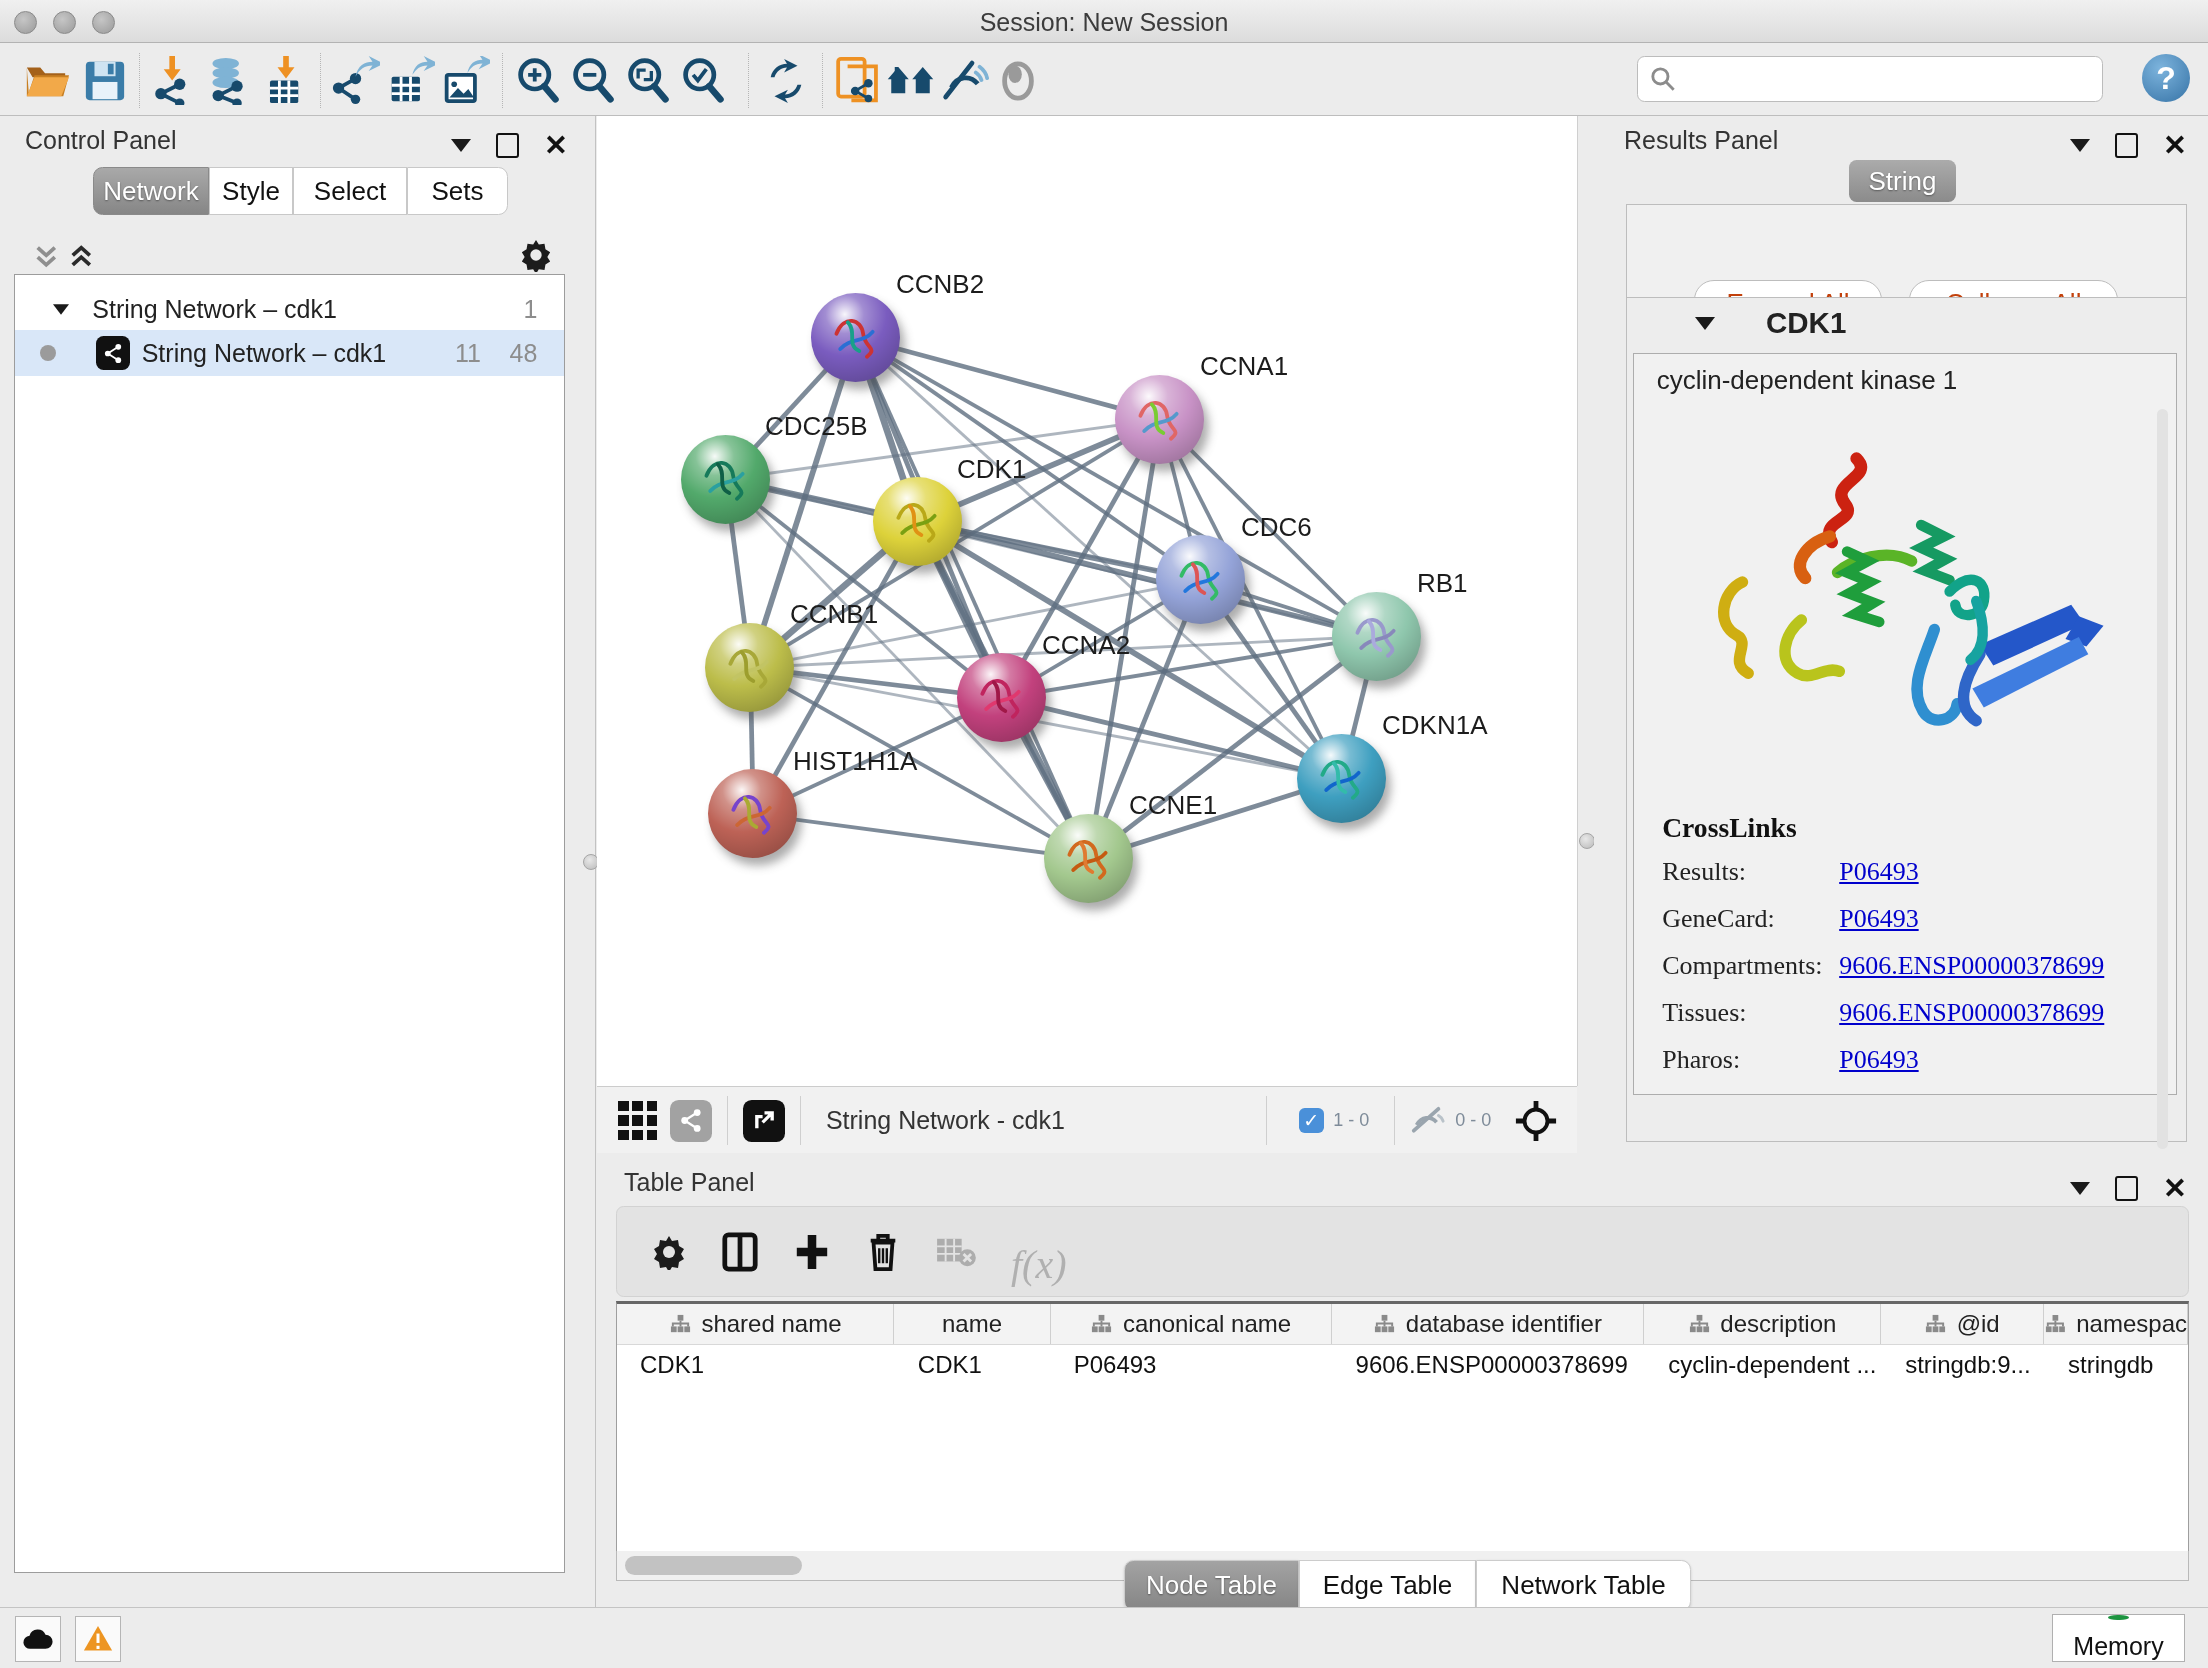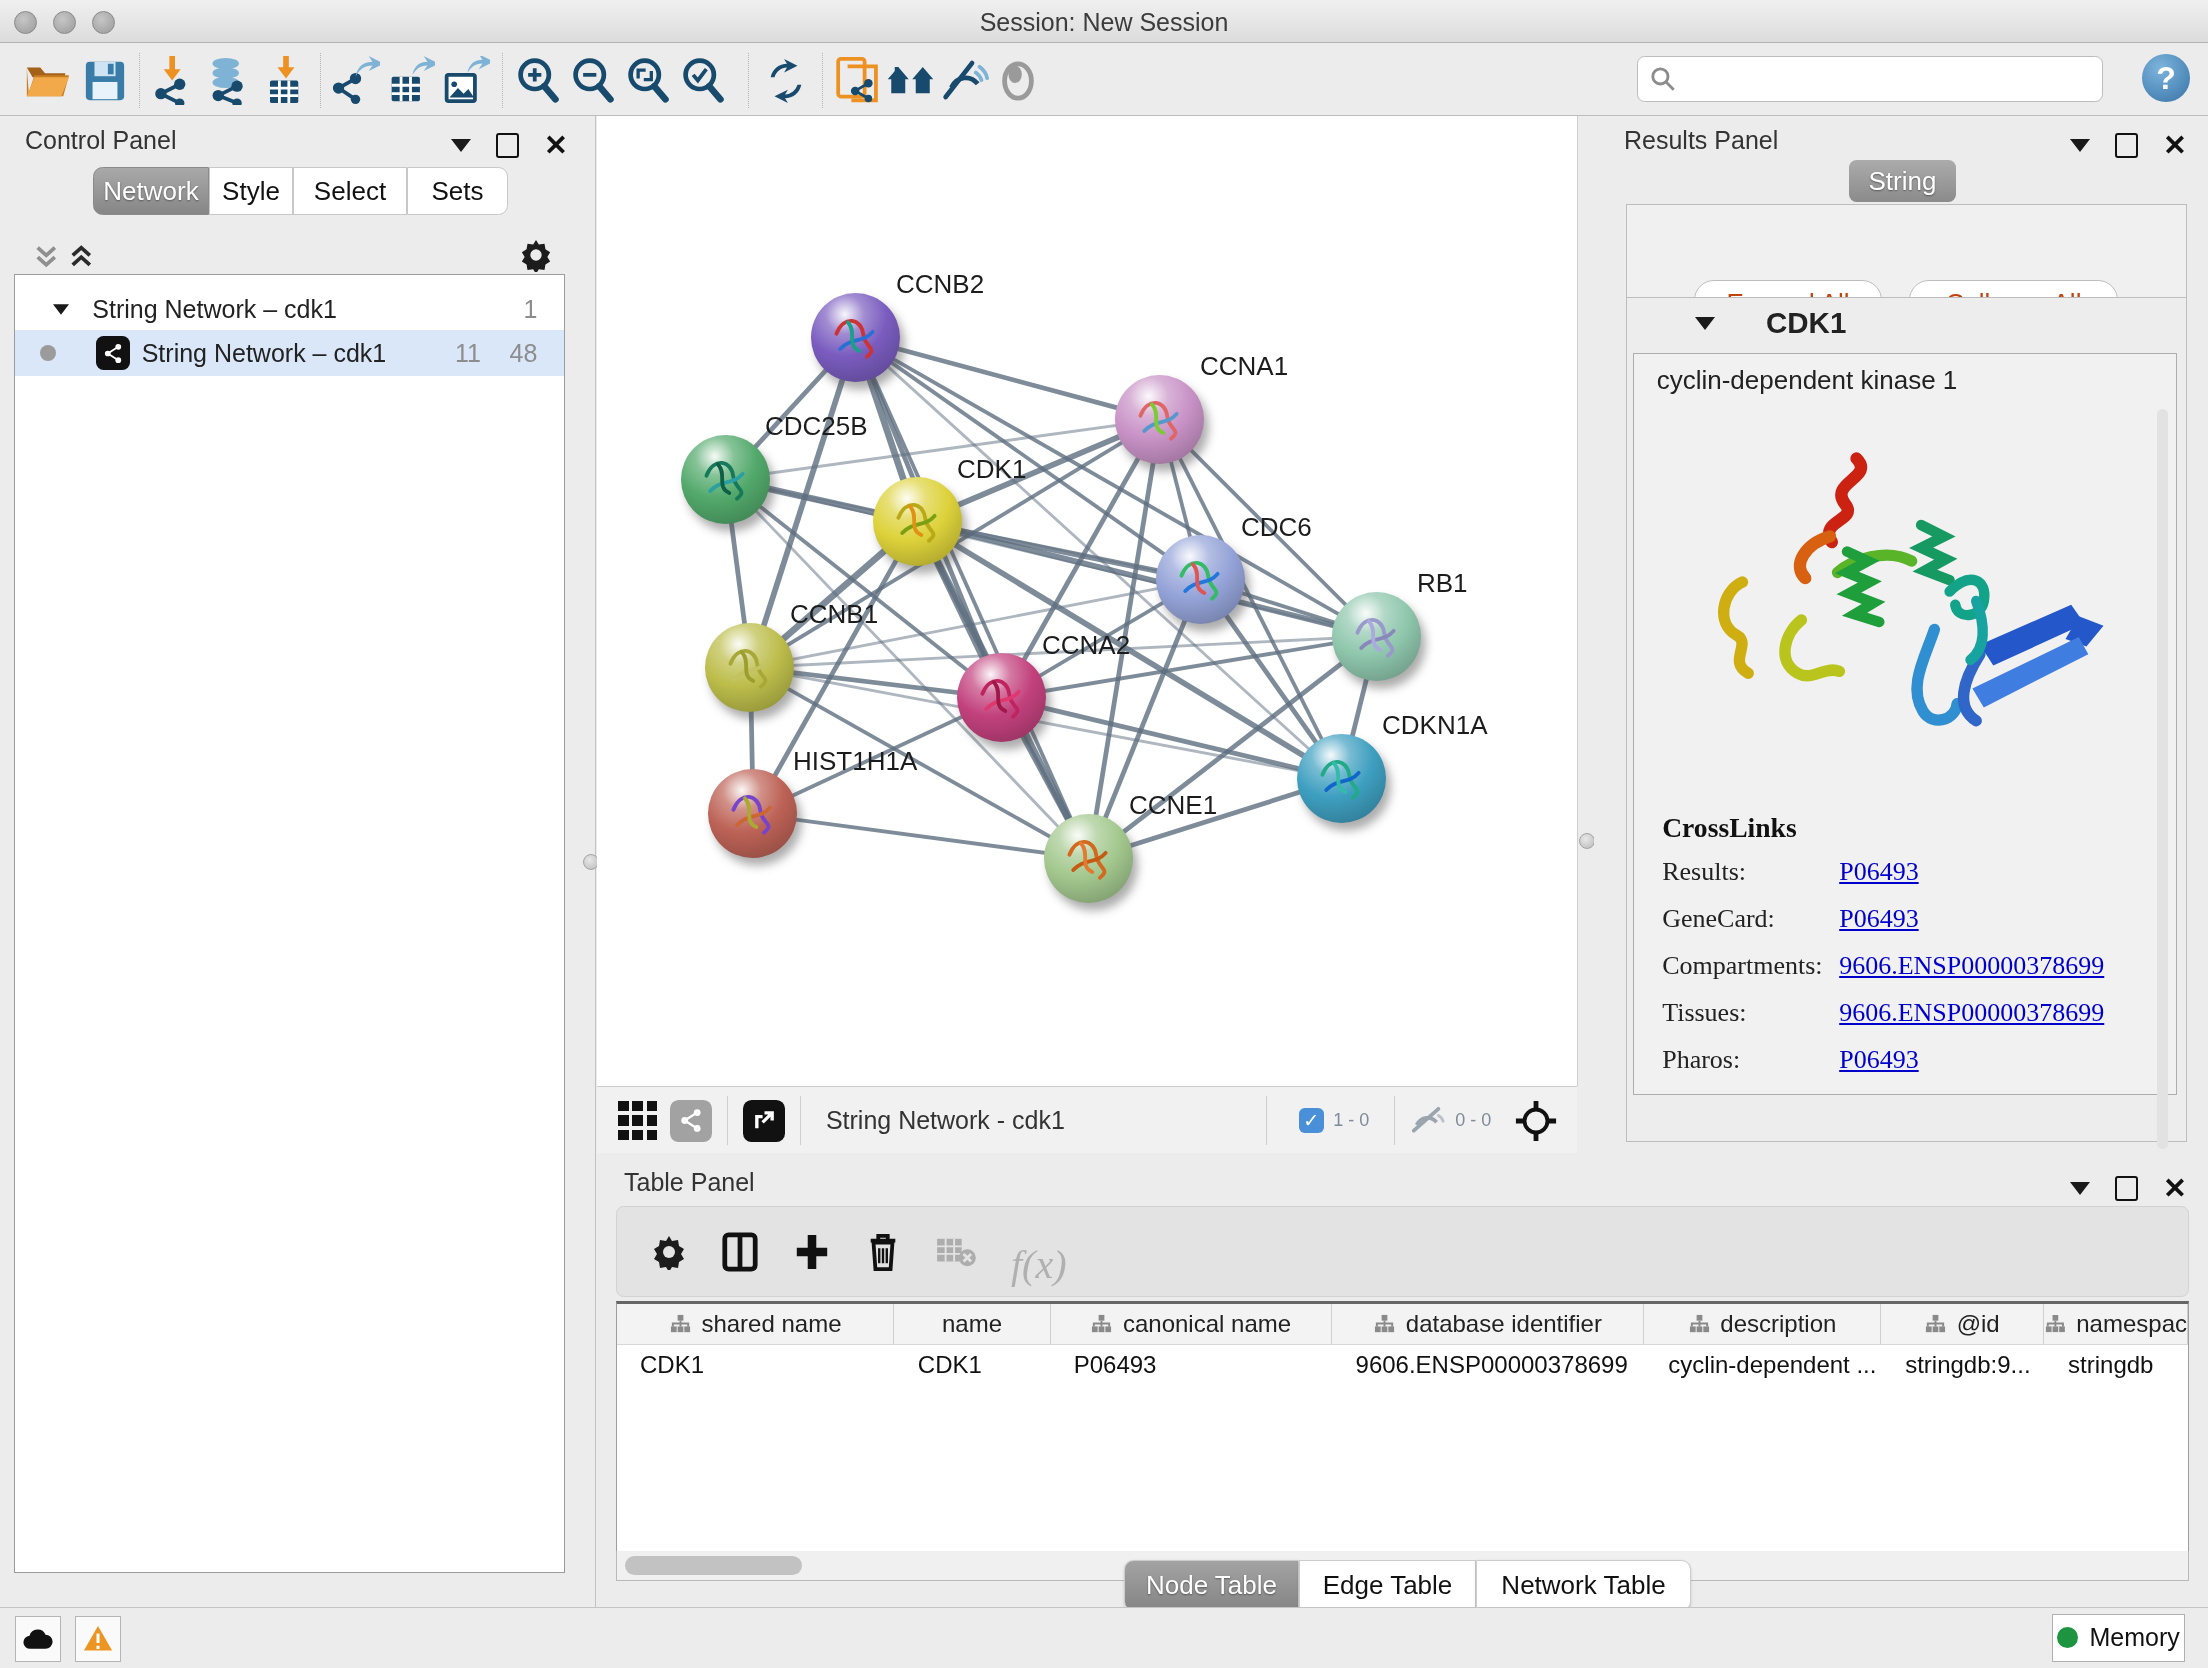--- a/index.html
+++ b/index.html
@@ -109,21 +109,21 @@
   .btab{height:49px;display:flex;align-items:center;justify-content:center;font-size:26px;background:#fff;
     border:1px solid #ccc;color:#111;box-shadow:0 1.9px 2.9px rgba(0,0,0,.15);}
   .btab.first{border-radius:9.5px 0 0 9.5px;}
   .btab.last{border-radius:0 9.5px 9.5px 0;}
   .btab.sel{background:linear-gradient(#a3a3a3,#858585);color:#fff;text-shadow:0 1px 1.9px rgba(0,0,0,.4);}
   
   #statusbar{position:absolute;left:0;top:1607px;width:2208px;height:61px;background:#ececec;border-top:1.9px solid #c4c4c4;}
   .sbtn{position:absolute;top:7.6px;width:44px;height:44px;background:#fafafa;border:1.9px solid #b5b5b5;
     display:flex;align-items:center;justify-content:center;}
   #memorybtn{position:absolute;right:23px;top:5.7px;width:131px;height:46px;background:#fff;border:1.9px solid #b0b0b0;
-    display:flex;align-items:center;justify-content:center;gap:11.4px;font-size:25px;color:#111;}
+    display:flex;align-items:center;justify-content:center;gap:11.4px;font-size:25px;color:#111;flex-direction:column;}
   #memdot{width:21px;height:21px;border-radius:50%;background:#1d9440;}
   .hdr-icons{position:absolute;top:17px;right:21px;display:flex;align-items:center;gap:25px;}
   .fork{fill:#8a8a8a;}
 </style>
 </head>
 <body>
 
 <div id="root">
 
   <div id="titlebar">

